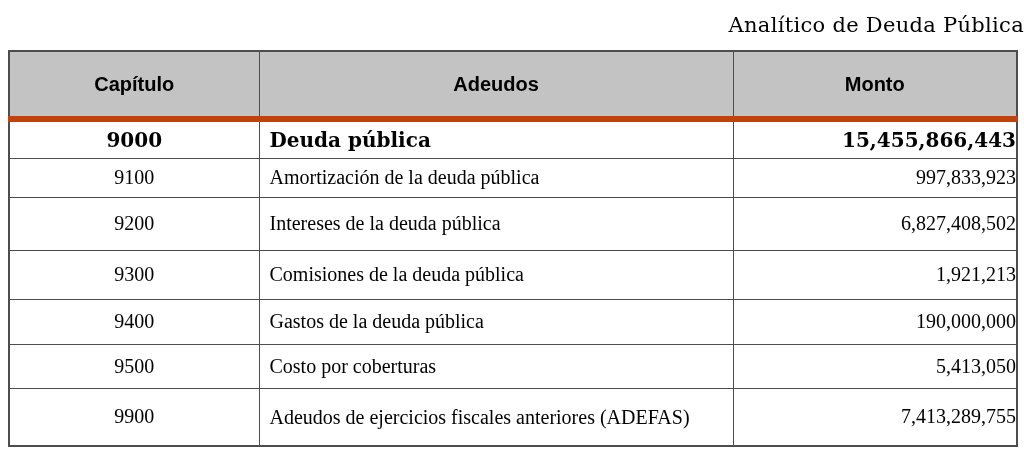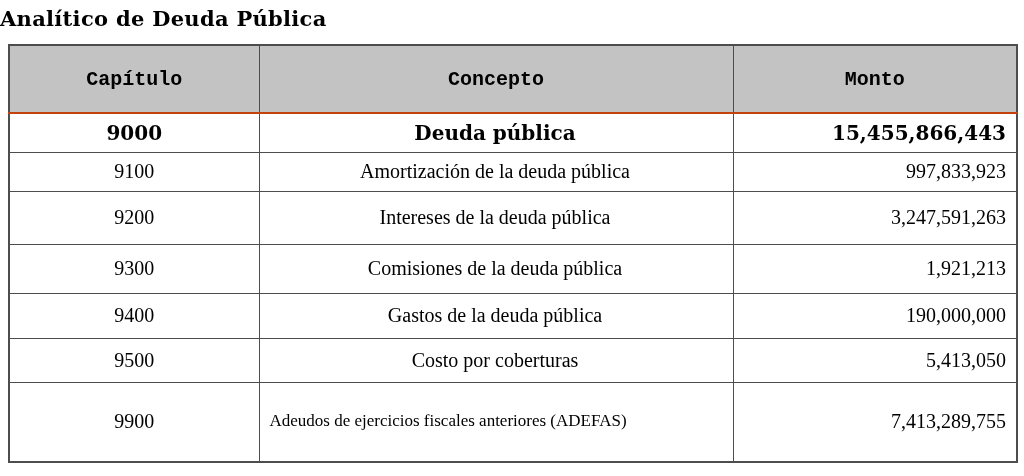--- a/index.html
+++ b/index.html
@@ -8,25 +8,25 @@
     width: 1024px; height: 476px;
     background: #ffffff;
     overflow: hidden;
     font-family: "Liberation Serif", serif;
     color: #000000;
   }
   .page { width: 1024px; height: 476px; position: relative; }
 
   .doc-title {
     margin: 0;
-    padding-top: 6px;
+    padding-top: 13px;
     padding-bottom: 13px;
-    text-align: left;
+    text-align: right;
     font-family: "DejaVu Serif", serif;
-    font-weight: 700;
+    font-weight: 400;
     font-size: 21px;
     letter-spacing: 0.3px;
     color: #000000;
   }
 
   table.debt-table {
     border-collapse: collapse;
     table-layout: fixed;
     width: 1008px;
     margin: 0 8px;
@@ -38,92 +38,92 @@
     padding: 0;
   }
   col.c-cap { width: 250px; }
   col.c-con { width: 474px; }
   col.c-mon { width: 284px; }
 
   
   .debt-table thead th {
     background: #c3c3c3;
     height: 68px;
-    font-family: Liberation Mono, monospace;
+    font-family: Liberation Sans, sans-serif;
     font-weight: 700;
     font-size: 20px;
     text-align: center;
-    border-bottom: 2px solid #c2410c;
+    border-bottom: 6px solid #c2410c;
   }
 
   
   .debt-table tbody td { font-size: 20px; }
   td.cap { text-align: center; }
-  td.con { text-align: center; padding-left: 10px; padding-right: 12px; }
-  td.mon { text-align: right; padding-right: 10px; }
+  td.con { text-align: left; padding-left: 10px; padding-right: 12px; }
+  td.mon { text-align: right; padding-right: 0; }
 
   
   tr.r0 td { height: 39px; margin-top: 16px; }
   tr.r1 td { height: 39px; margin-top: 37px; }
   tr.r2 td { height: 53px; }
   tr.r3 td { height: 49px; }
   tr.r4 td { height: 45px; }
   tr.r5 td { height: 44px; margin-top: 37px; }
-  tr.r6 td { height: 80px; }
+  tr.r6 td { height: 58px; }
 
   
   tr.bold-row td {
     font-family: "DejaVu Serif", serif;
     font-weight: 700;
   }
 
   
   tr.r6 td.con {
     text-align: justify;
     text-align-last: left;
     line-height: 1.22;
     padding-right: 14px;
-    font-size: 17px;
+    font-size: 20px;
   }
 </style>
 </head>
 <body>
 
 <div class="page">
 
   <h1 class="doc-title">Analítico de Deuda Pública</h1>
 
   <table class="debt-table">
     <colgroup>
       <col class="c-cap">
         <col class="c-con">
         <col class="c-mon">
     </colgroup>
     <thead>
       <tr>
         <th>Capítulo</th>
-        <th>Concepto</th>
+        <th>Adeudos</th>
         <th>Monto</th>
       </tr>
     </thead>
     <tbody>
       <tr class="r0 bold-row">
         <td class="cap">9000</td>
         <td class="con">Deuda pública</td>
         <td class="mon">15,455,866,443</td>
       </tr>
       <tr class="r1">
         <td class="cap">9100</td>
         <td class="con">Amortización de la deuda pública</td>
         <td class="mon">997,833,923</td>
       </tr>
       <tr class="r2">
         <td class="cap">9200</td>
         <td class="con">Intereses de la deuda pública</td>
-        <td class="mon">3,247,591,263</td>
+        <td class="mon">6,827,408,502</td>
       </tr>
       <tr class="r3">
         <td class="cap">9300</td>
         <td class="con">Comisiones de la deuda pública</td>
         <td class="mon">1,921,213</td>
       </tr>
       <tr class="r4">
         <td class="cap">9400</td>
         <td class="con">Gastos de la deuda pública</td>
         <td class="mon">190,000,000</td>

